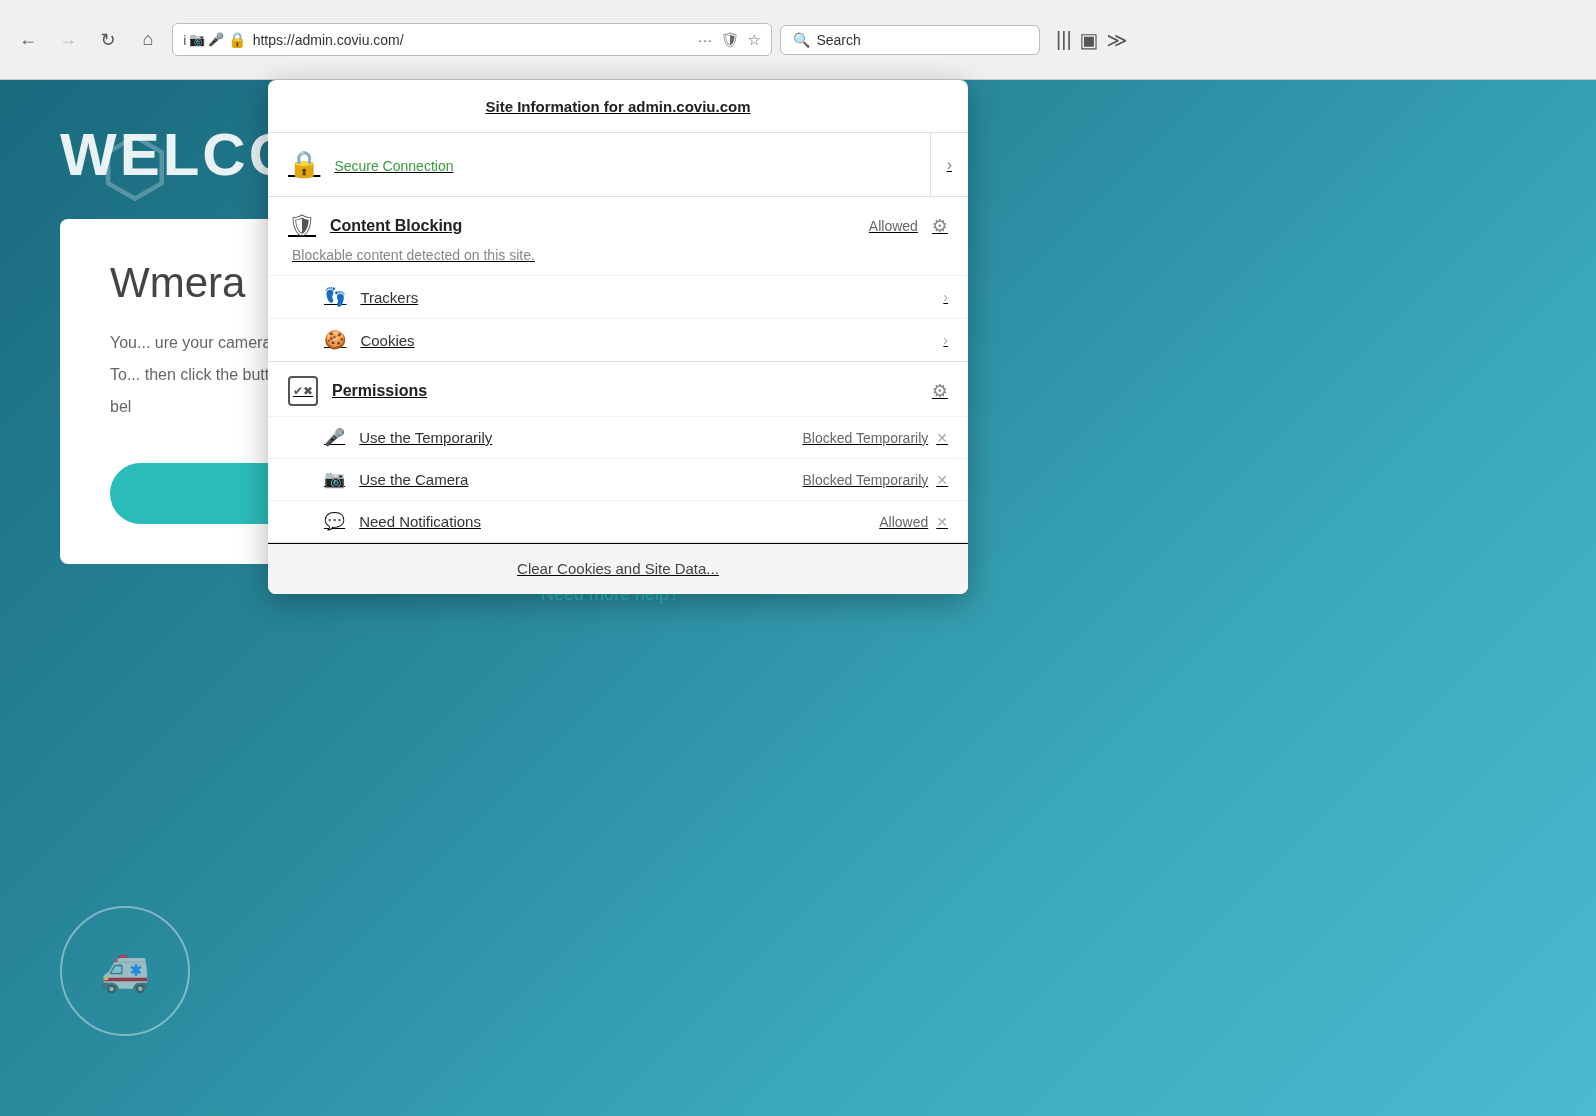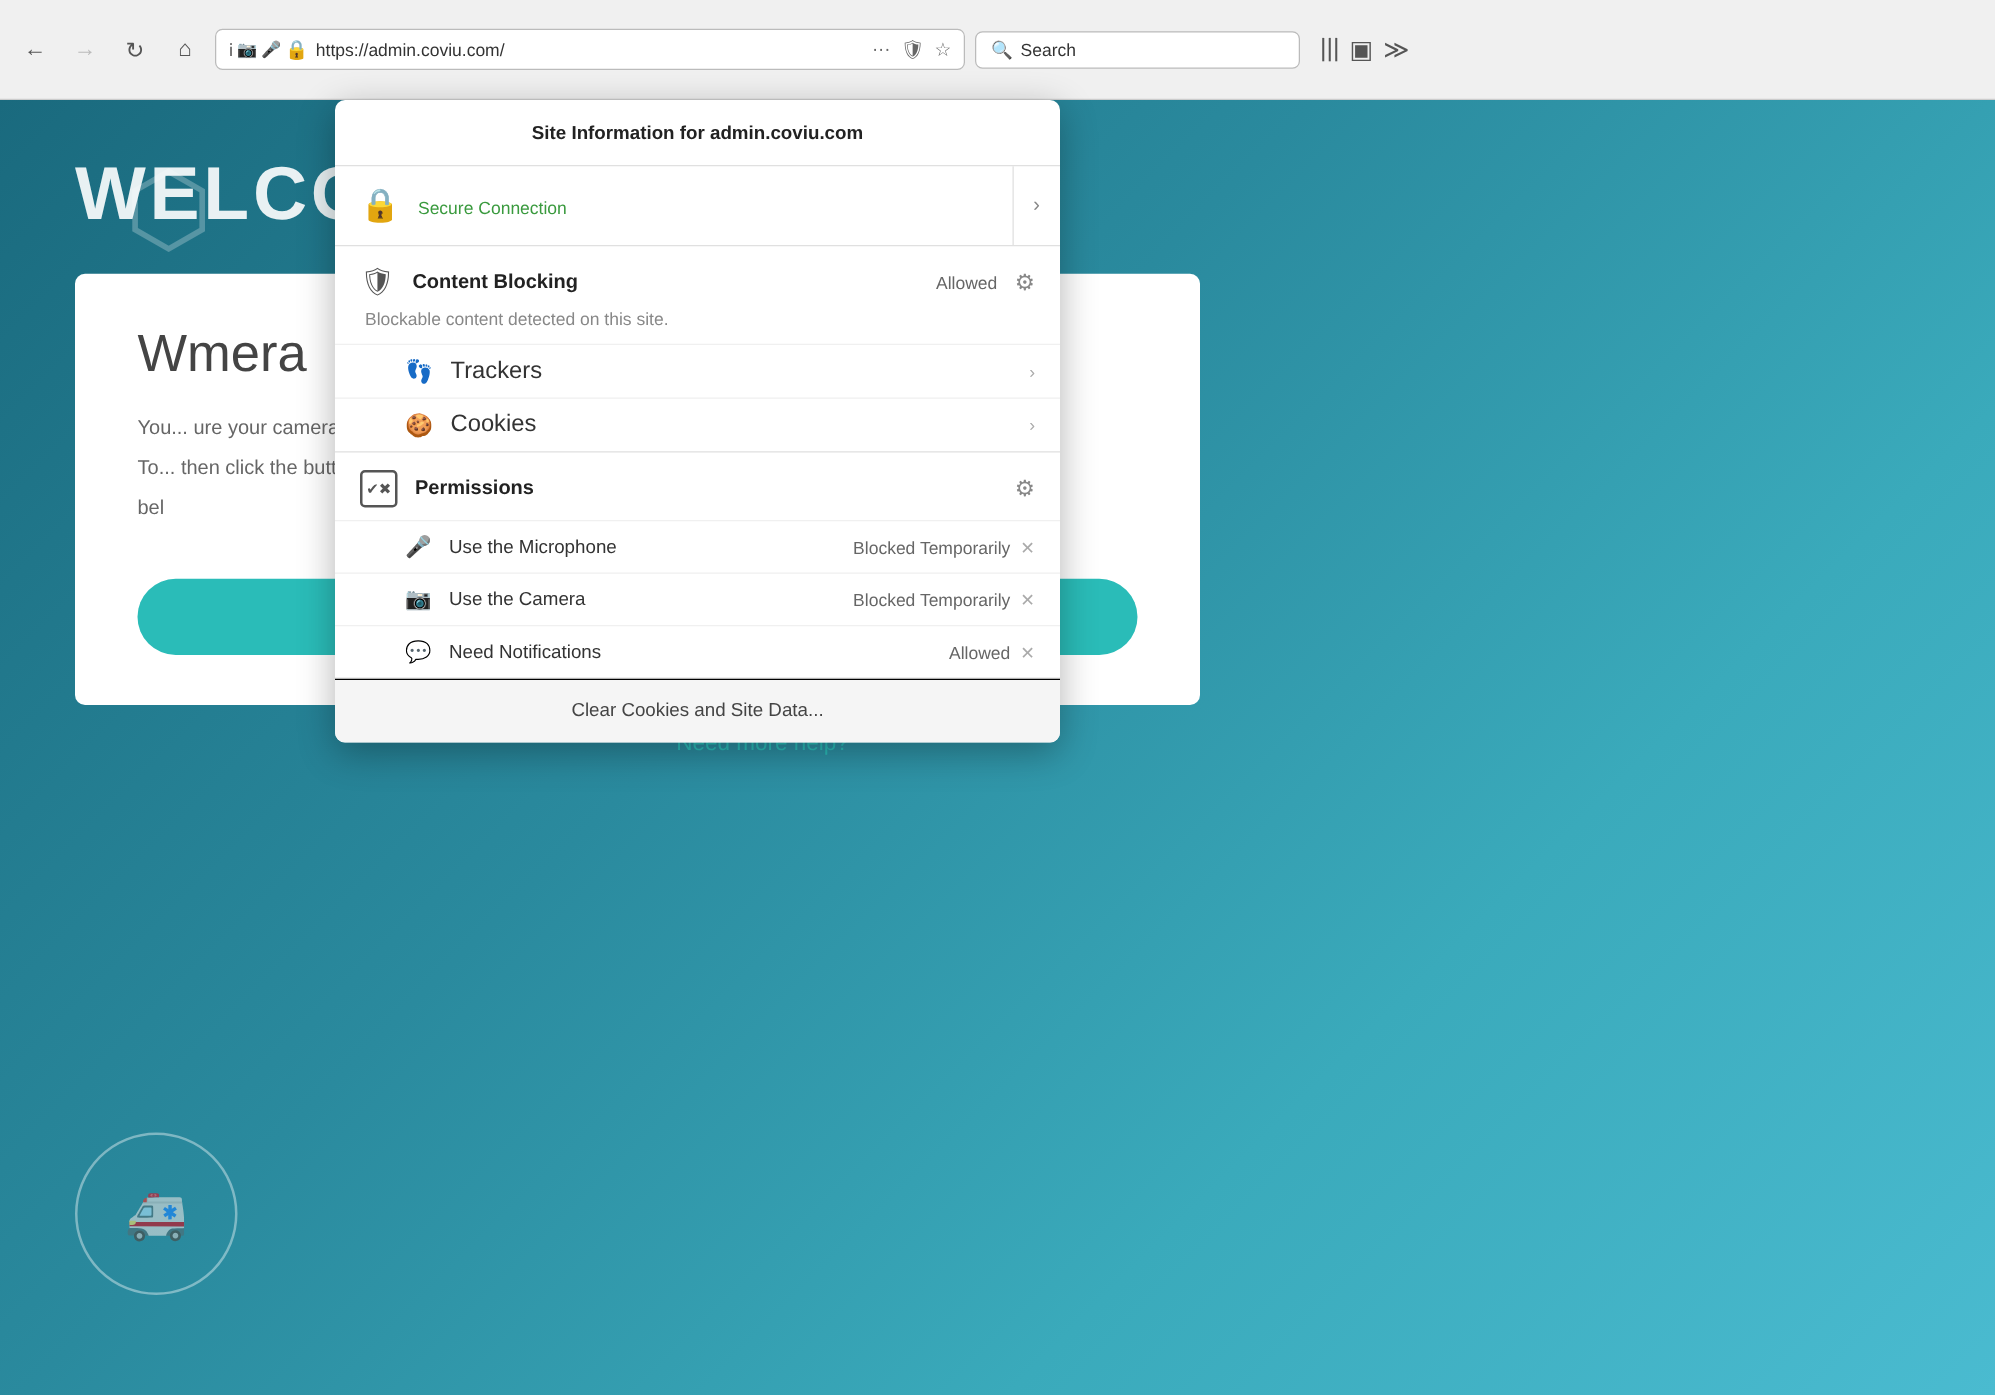--- a/index.html
+++ b/index.html
@@ -119,26 +119,27 @@
       color: #2abcb8;
       font-size: 18px;
       margin-top: 20px;
     }
 
     
     .site-info-popup {
       position: absolute;
       top: 80px;
       left: 268px;
-      width: 580px;
+      width: 700px;
       background: white;
       border-radius: 8px;
       box-shadow: 0 8px 30px rgba(0,0,0,0.3);
       z-index: 1000;
       overflow: hidden;
+      text-decoration: underline;
     }
 
     .popup-header {
       padding: 18px 20px 16px;
       border-bottom: 1px solid #e0e0e0;
       text-align: center;
     }
     .popup-header-text {
       font-size: 15px;
       font-weight: 600;
@@ -242,21 +243,21 @@
     }
 
     .sub-row-icon {
       font-size: 18px;
       color: #666;
       margin-right: 14px;
     }
 
     .sub-row-label {
       flex: 1;
-      font-size: 19px;
+      font-size: 15px;
       color: #333;
     }
 
     .sub-row-chevron {
       color: #aaa;
       font-size: 14px;
     }
 
     
     .permissions-header {
@@ -454,21 +455,21 @@
     <div class="permissions-header">
       <div class="permissions-icon-wrapper">
         <span style="font-size:12px;">✔✖</span>
       </div>
       <span class="section-title">Permissions</span>
       <span class="gear-icon">⚙</span>
     </div>
 
     <div class="perm-row">
       <span class="perm-row-icon">🎤</span>
-      <span class="perm-row-label">Use the Microphone</span>
+      <span class="perm-row-label">Use the Temporarily</span>
       <span class="perm-status">Blocked Temporarily</span>
       <span class="perm-x">✕</span>
     </div>
 
     <div class="perm-row">
       <span class="perm-row-icon">📷</span>
       <span class="perm-row-label">Use the Camera</span>
       <span class="perm-status">Blocked Temporarily</span>
       <span class="perm-x">✕</span>
     </div>

